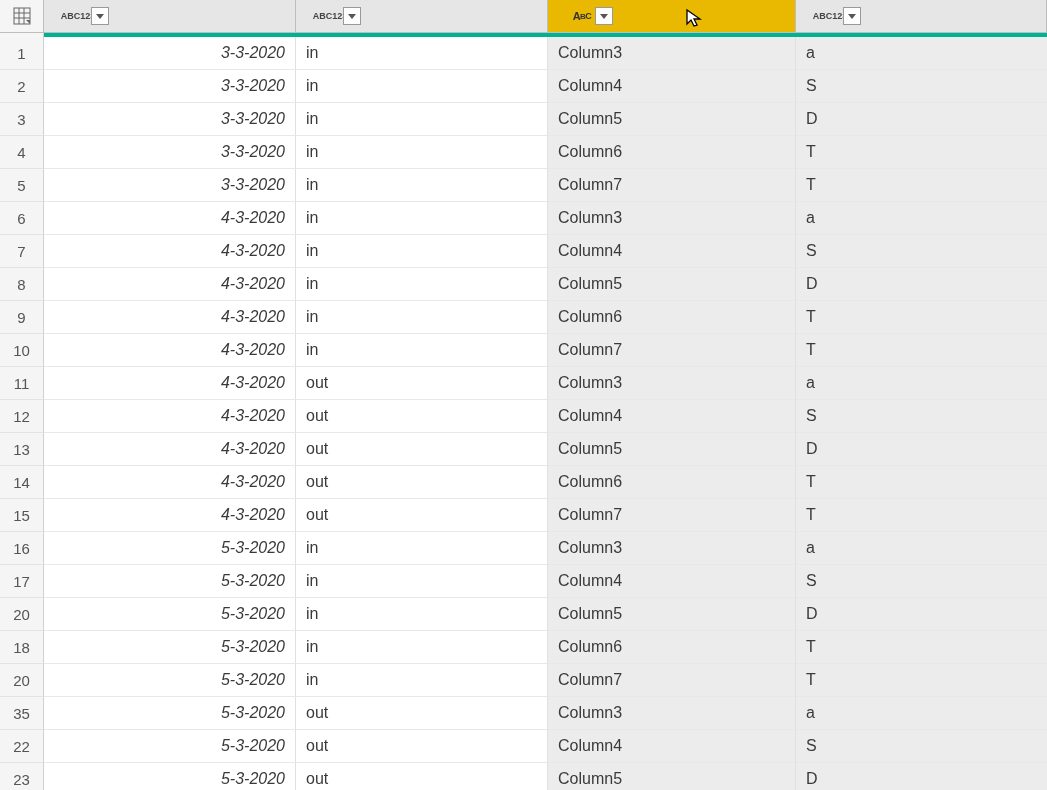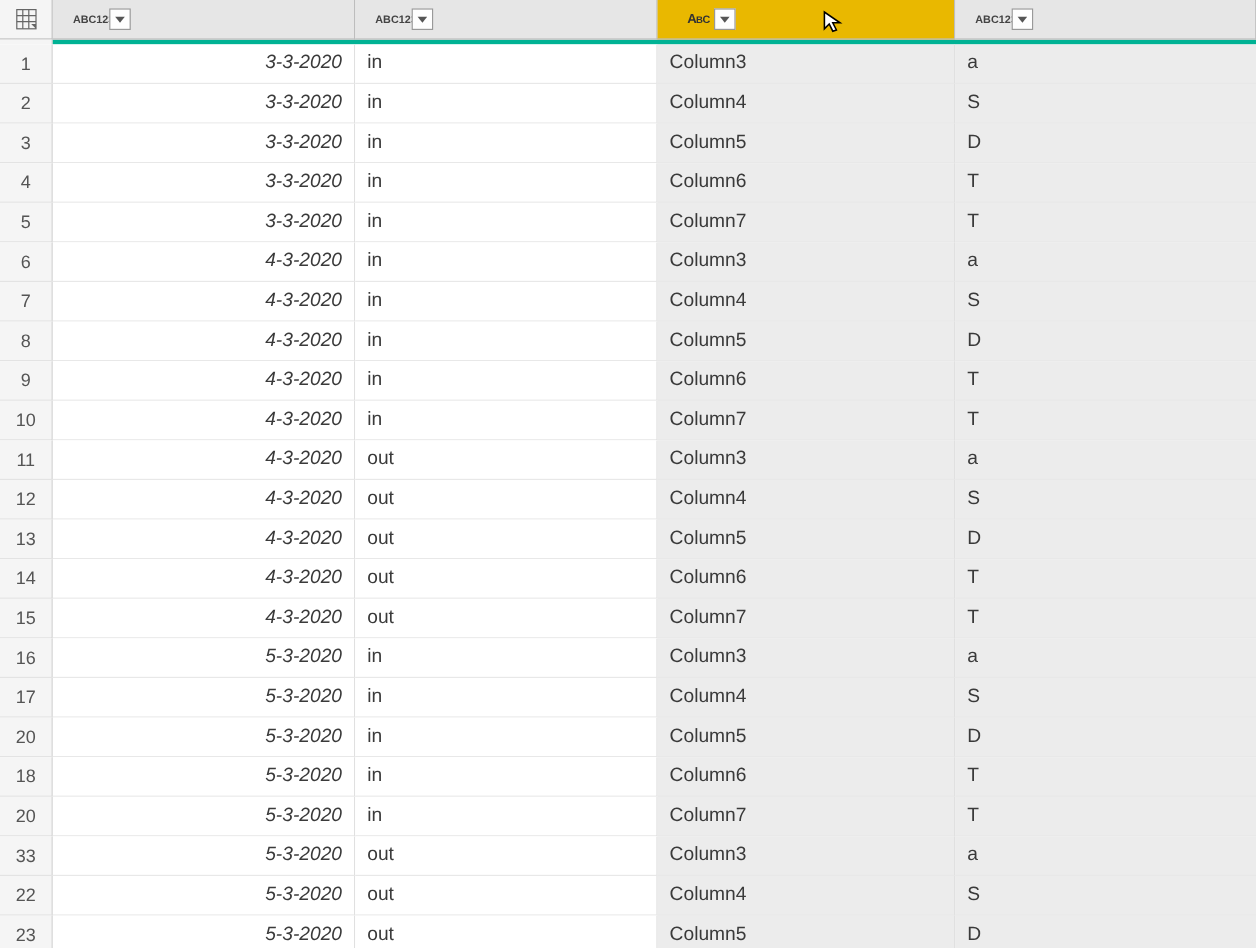--- a/index.html
+++ b/index.html
@@ -337,21 +337,21 @@
         <div class="cell c4 col4">T</div>
       </div>
       <div class="data-row">
         <div class="rownum">20</div>
         <div class="cell c1 col1">5-3-2020</div>
         <div class="cell c2 col2">in</div>
         <div class="cell c3 col3">Column7</div>
         <div class="cell c4 col4">T</div>
       </div>
       <div class="data-row">
-        <div class="rownum">33</div>
+        <div class="rownum">35</div>
         <div class="cell c1 col1">5-3-2020</div>
         <div class="cell c2 col2">out</div>
         <div class="cell c3 col3">Column3</div>
         <div class="cell c4 col4">a</div>
       </div>
       <div class="data-row">
         <div class="rownum">22</div>
         <div class="cell c1 col1">5-3-2020</div>
         <div class="cell c2 col2">out</div>
         <div class="cell c3 col3">Column4</div>

